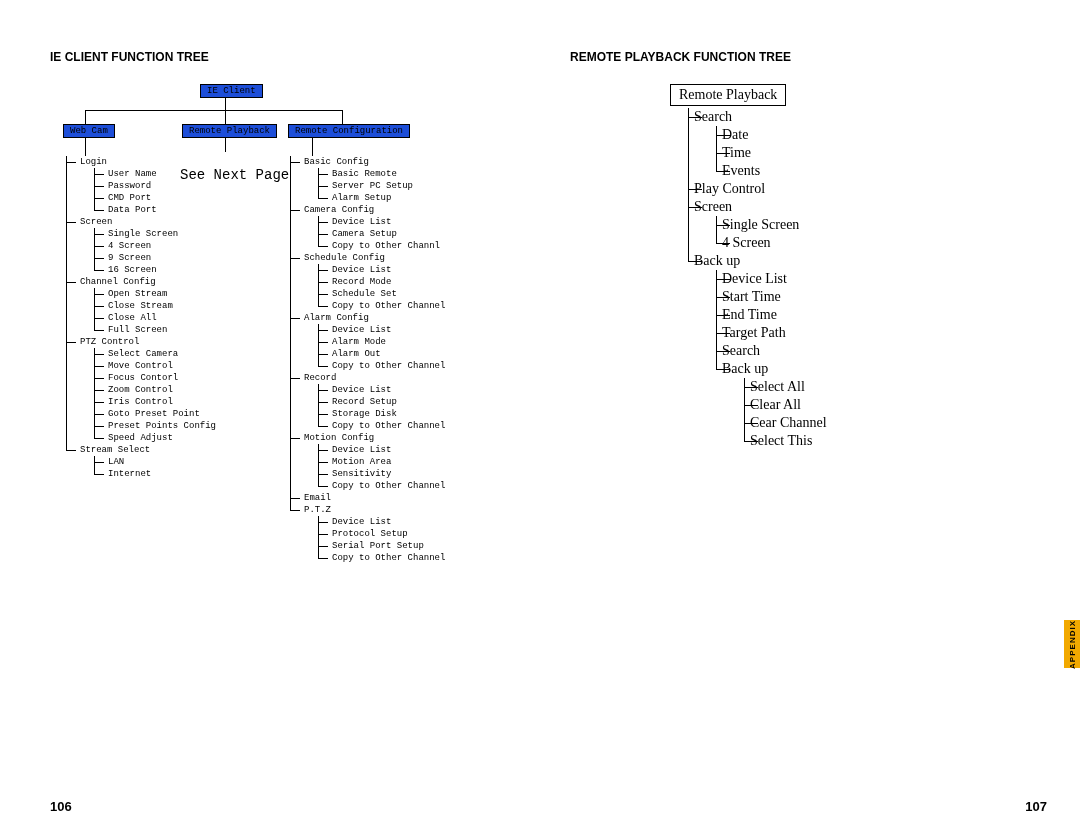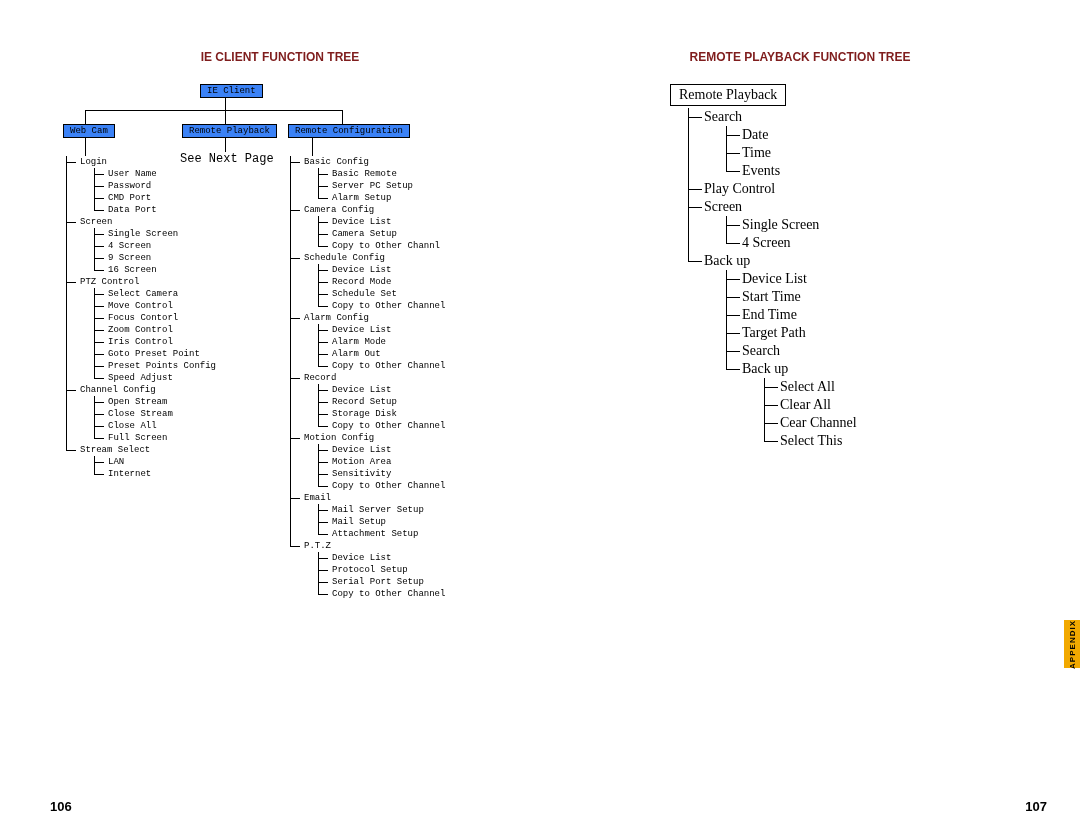--- a/index.html
+++ b/index.html
@@ -18,26 +18,25 @@
     width: 540px;
     height: 834px;
     box-sizing: border-box;
     padding: 50px 30px 30px 50px;
   }
   .page-right {
     left: 540px;
     padding: 50px 50px 30px 30px;
   }
   .heading {
-    color: #7f1d1d;
+    color: #000000;
     font-weight: bold;
     font-size: 12px;
     text-transform: uppercase;
     margin-bottom: 20px;
-    text-align: center;
   }
   .page-num {
     position: absolute;
     bottom: 20px;
     font-weight: bold;
     font-size: 13px;
   }
   .page-num-left { left: 50px; }
   .page-num-right { right: 33px; }
   .appendix-tab {
@@ -64,21 +63,21 @@
   .diagram {
     position: relative;
     width: 460px;
     height: 660px;
     font-family: "Courier New", Courier, monospace;
     font-size: 9px;
   }
   .nodebox {
     position: absolute;
     border: 1px solid #000;
-    background: #3b82f6;
+    background: #1d4ed8;
     padding: 1px 6px;
     font-size: 9px;
     white-space: nowrap;
   }
   ul.tree, ul.tree ul {
     list-style: none;
     margin: 0;
     padding: 0;
   }
   ul.tree { padding-left: 0; }
@@ -116,22 +115,22 @@
   .col {
     position: absolute;
     top: 72px;
   }
   .col-webcam { left: 16px; width: 195px; }
   .col-config { left: 240px; width: 220px; }
 
   .seen-next {
     position: absolute;
     left: 130px;
-    top: 68px;
-    font-size: 12px;
+    top: 83px;
+    font-size: 14px;
   }
 
   .hline { position: absolute; border-top: 1px solid #000; }
   .vline { position: absolute; border-left: 1px solid #000; }
 
   
   .right-diagram {
     position: relative;
     margin-left: 100px;
     width: 300px;
@@ -145,21 +144,21 @@
   }
   ul.rtree, ul.rtree ul {
     list-style: none;
     margin: 0;
     padding: 0;
   }
   ul.rtree { padding-left: 18px; margin-top: 2px; }
   ul.rtree ul { padding-left: 22px; }
   ul.rtree li {
     position: relative;
-    padding-left: 16px;
+    padding-left: 6px;
     line-height: 18px;
     white-space: nowrap;
   }
   ul.rtree li::before {
     content: "";
     position: absolute;
     left: 0;
     top: 0;
     height: 100%;
     border-left: 1px solid #000;
@@ -208,37 +207,37 @@
               <li>User Name</li>
               <li>Password</li>
               <li>CMD Port</li>
               <li>Data Port</li>
             </ul></li>
           <li><span>Screen</span><ul>
               <li>Single Screen</li>
               <li>4 Screen</li>
               <li>9 Screen</li>
               <li>16 Screen</li>
+            </ul></li>
+          <li><span>Channel Config</span><ul>
+              <li>Open Stream</li>
+              <li>Close Stream</li>
+              <li>Close All</li>
+              <li>Full Screen</li>
             </ul></li>
           <li><span>PTZ Control</span><ul>
               <li>Select Camera</li>
               <li>Move Control</li>
               <li>Focus Contorl</li>
               <li>Zoom Control</li>
               <li>Iris Control</li>
               <li>Goto Preset Point</li>
               <li>Preset Points Config</li>
               <li>Speed Adjust</li>
             </ul></li>
-          <li><span>Channel Config</span><ul>
-              <li>Open Stream</li>
-              <li>Close Stream</li>
-              <li>Close All</li>
-              <li>Full Screen</li>
-            </ul></li>
           <li><span>Stream Select</span><ul>
               <li>LAN</li>
               <li>Internet</li>
             </ul></li>
         </ul>
     </div>
 
     <div class="col col-config">
       <ul class="tree" id="config-tree">
           <li><span>Basic Config</span><ul>
@@ -268,25 +267,21 @@
               <li>Record Setup</li>
               <li>Storage Disk</li>
               <li>Copy to Other Channel</li>
             </ul></li>
           <li><span>Motion Config</span><ul>
               <li>Device List</li>
               <li>Motion Area</li>
               <li>Sensitivity</li>
               <li>Copy to Other Channel</li>
             </ul></li>
-          <li><span>Email</span><ul>
-              <li>Mail Server Setup</li>
-              <li>Mail Setup</li>
-              <li>Attachment Setup</li>
-            </ul></li>
+          <li><span>Email</span></li>
           <li><span>P.T.Z</span><ul>
               <li>Device List</li>
               <li>Protocol Setup</li>
               <li>Serial Port Setup</li>
               <li>Copy to Other Channel</li>
             </ul></li>
         </ul>
     </div>
   </div>
 

